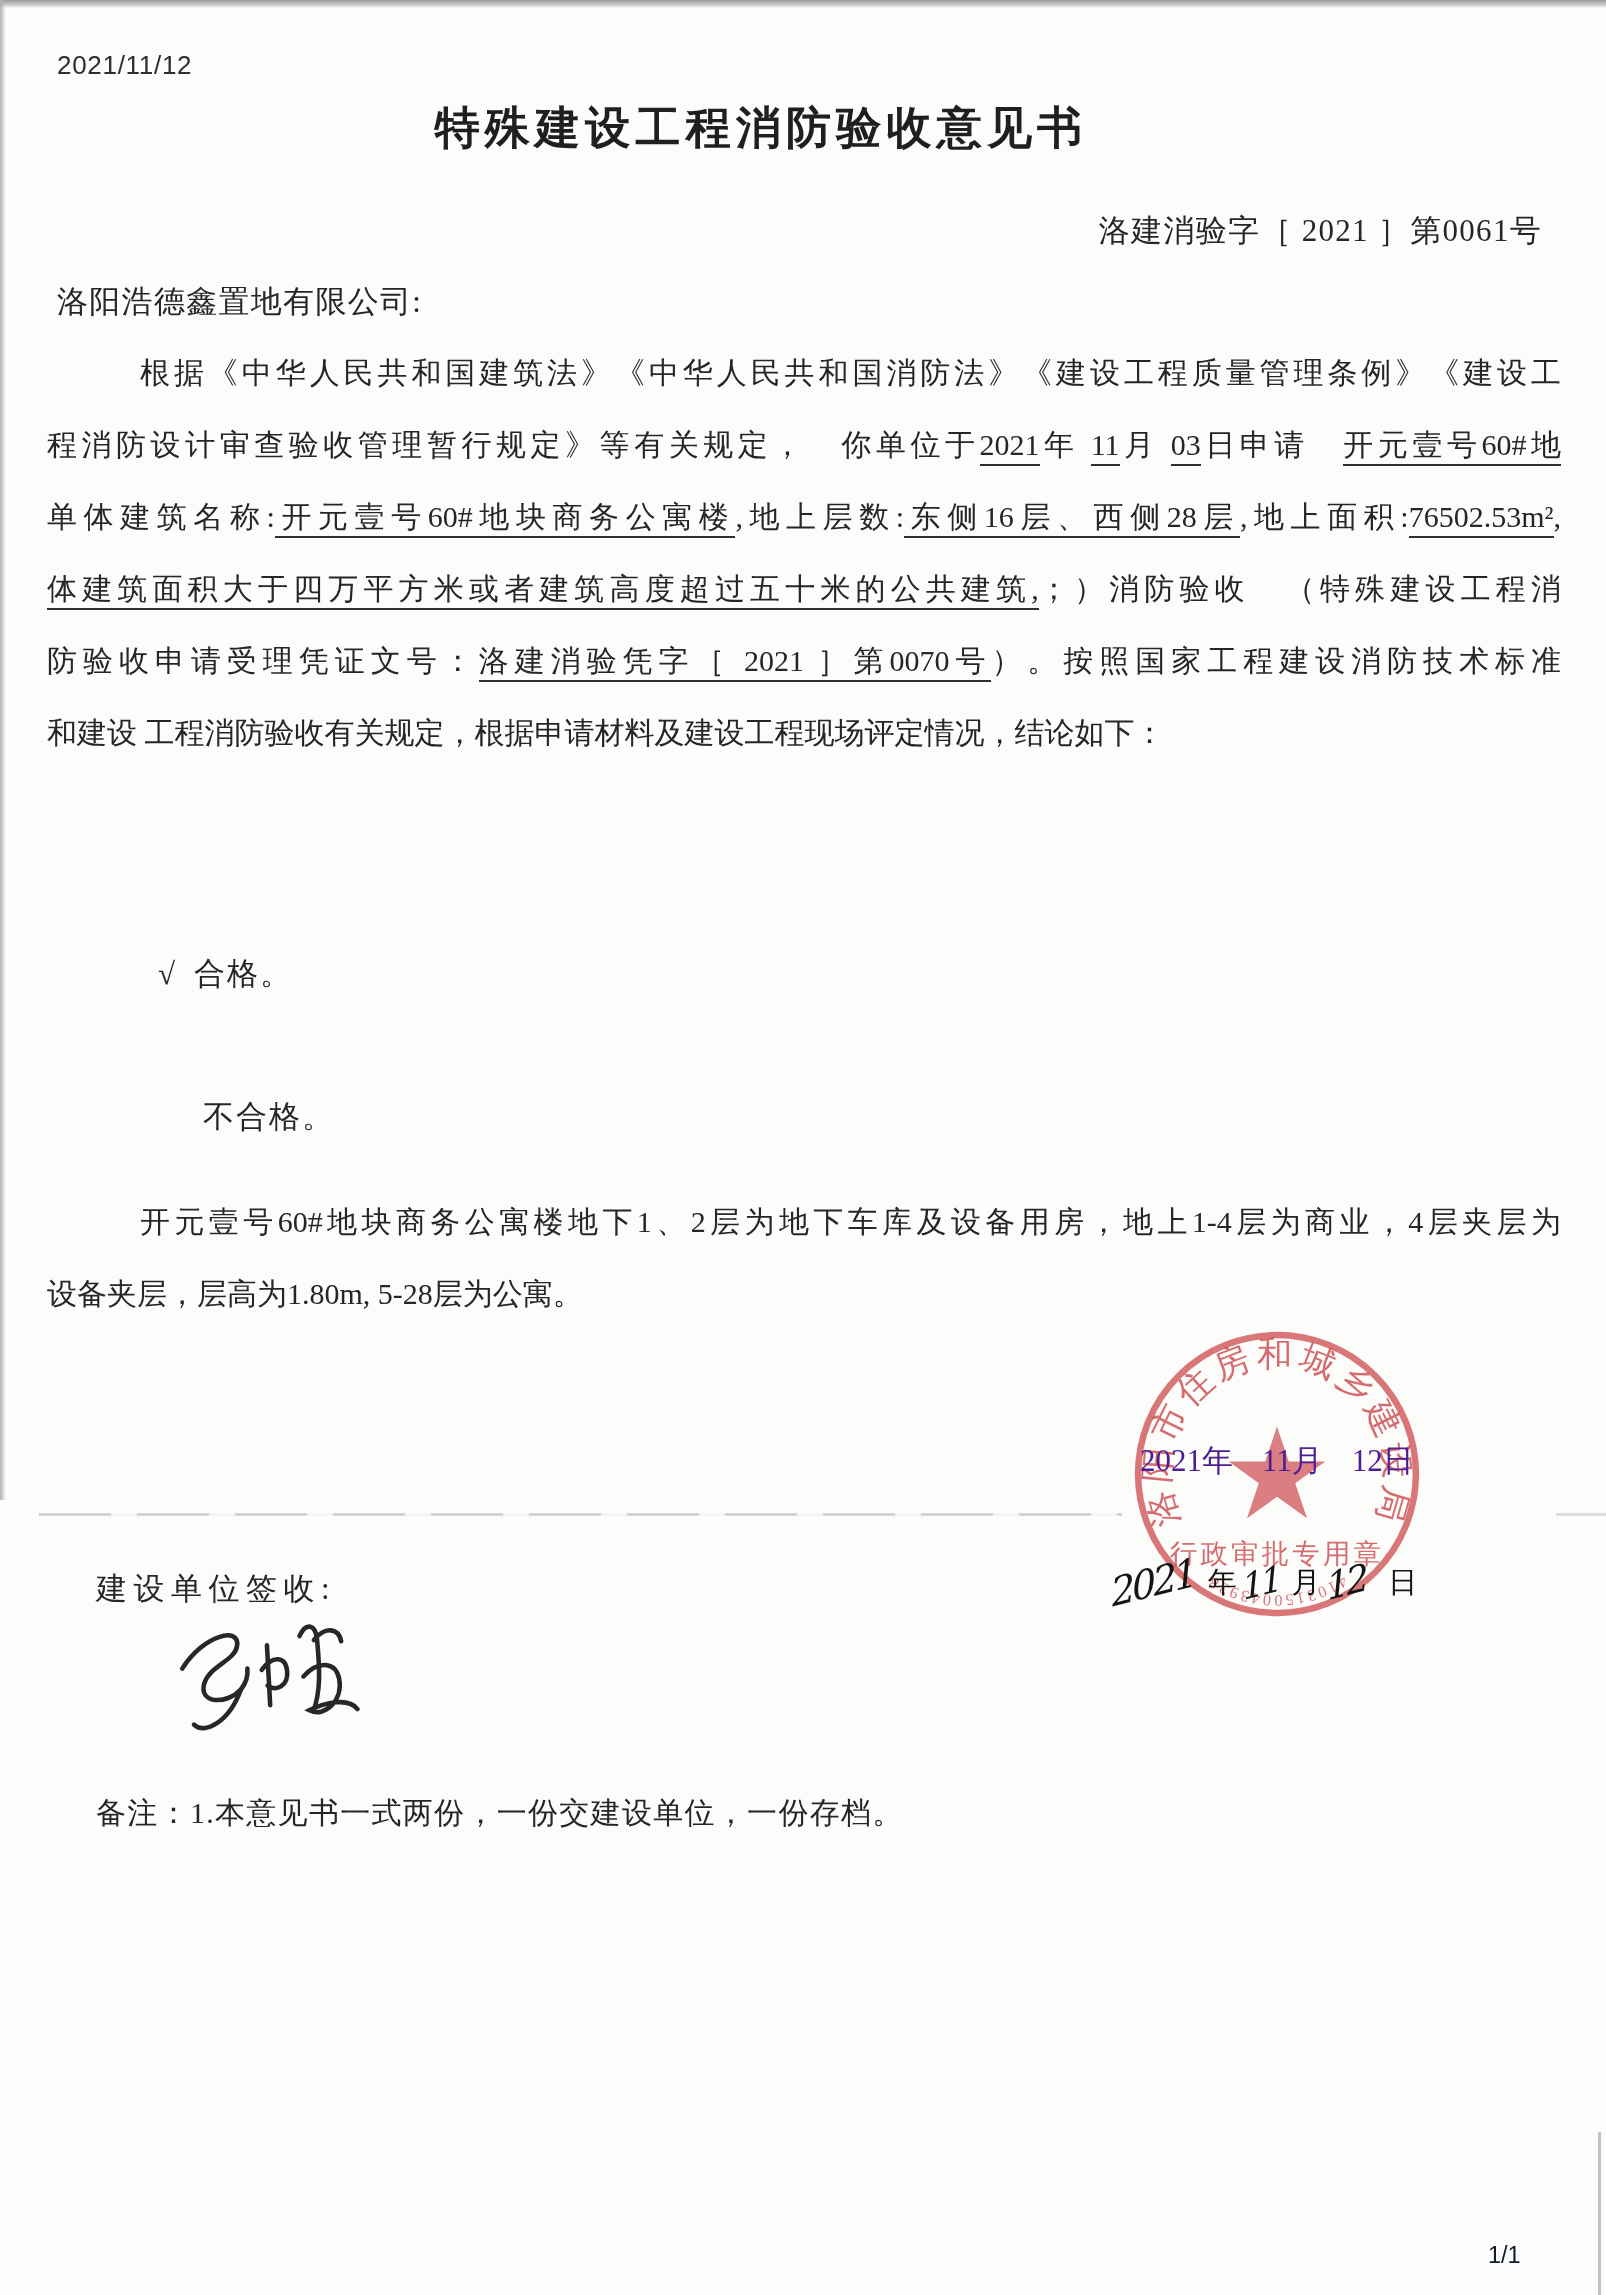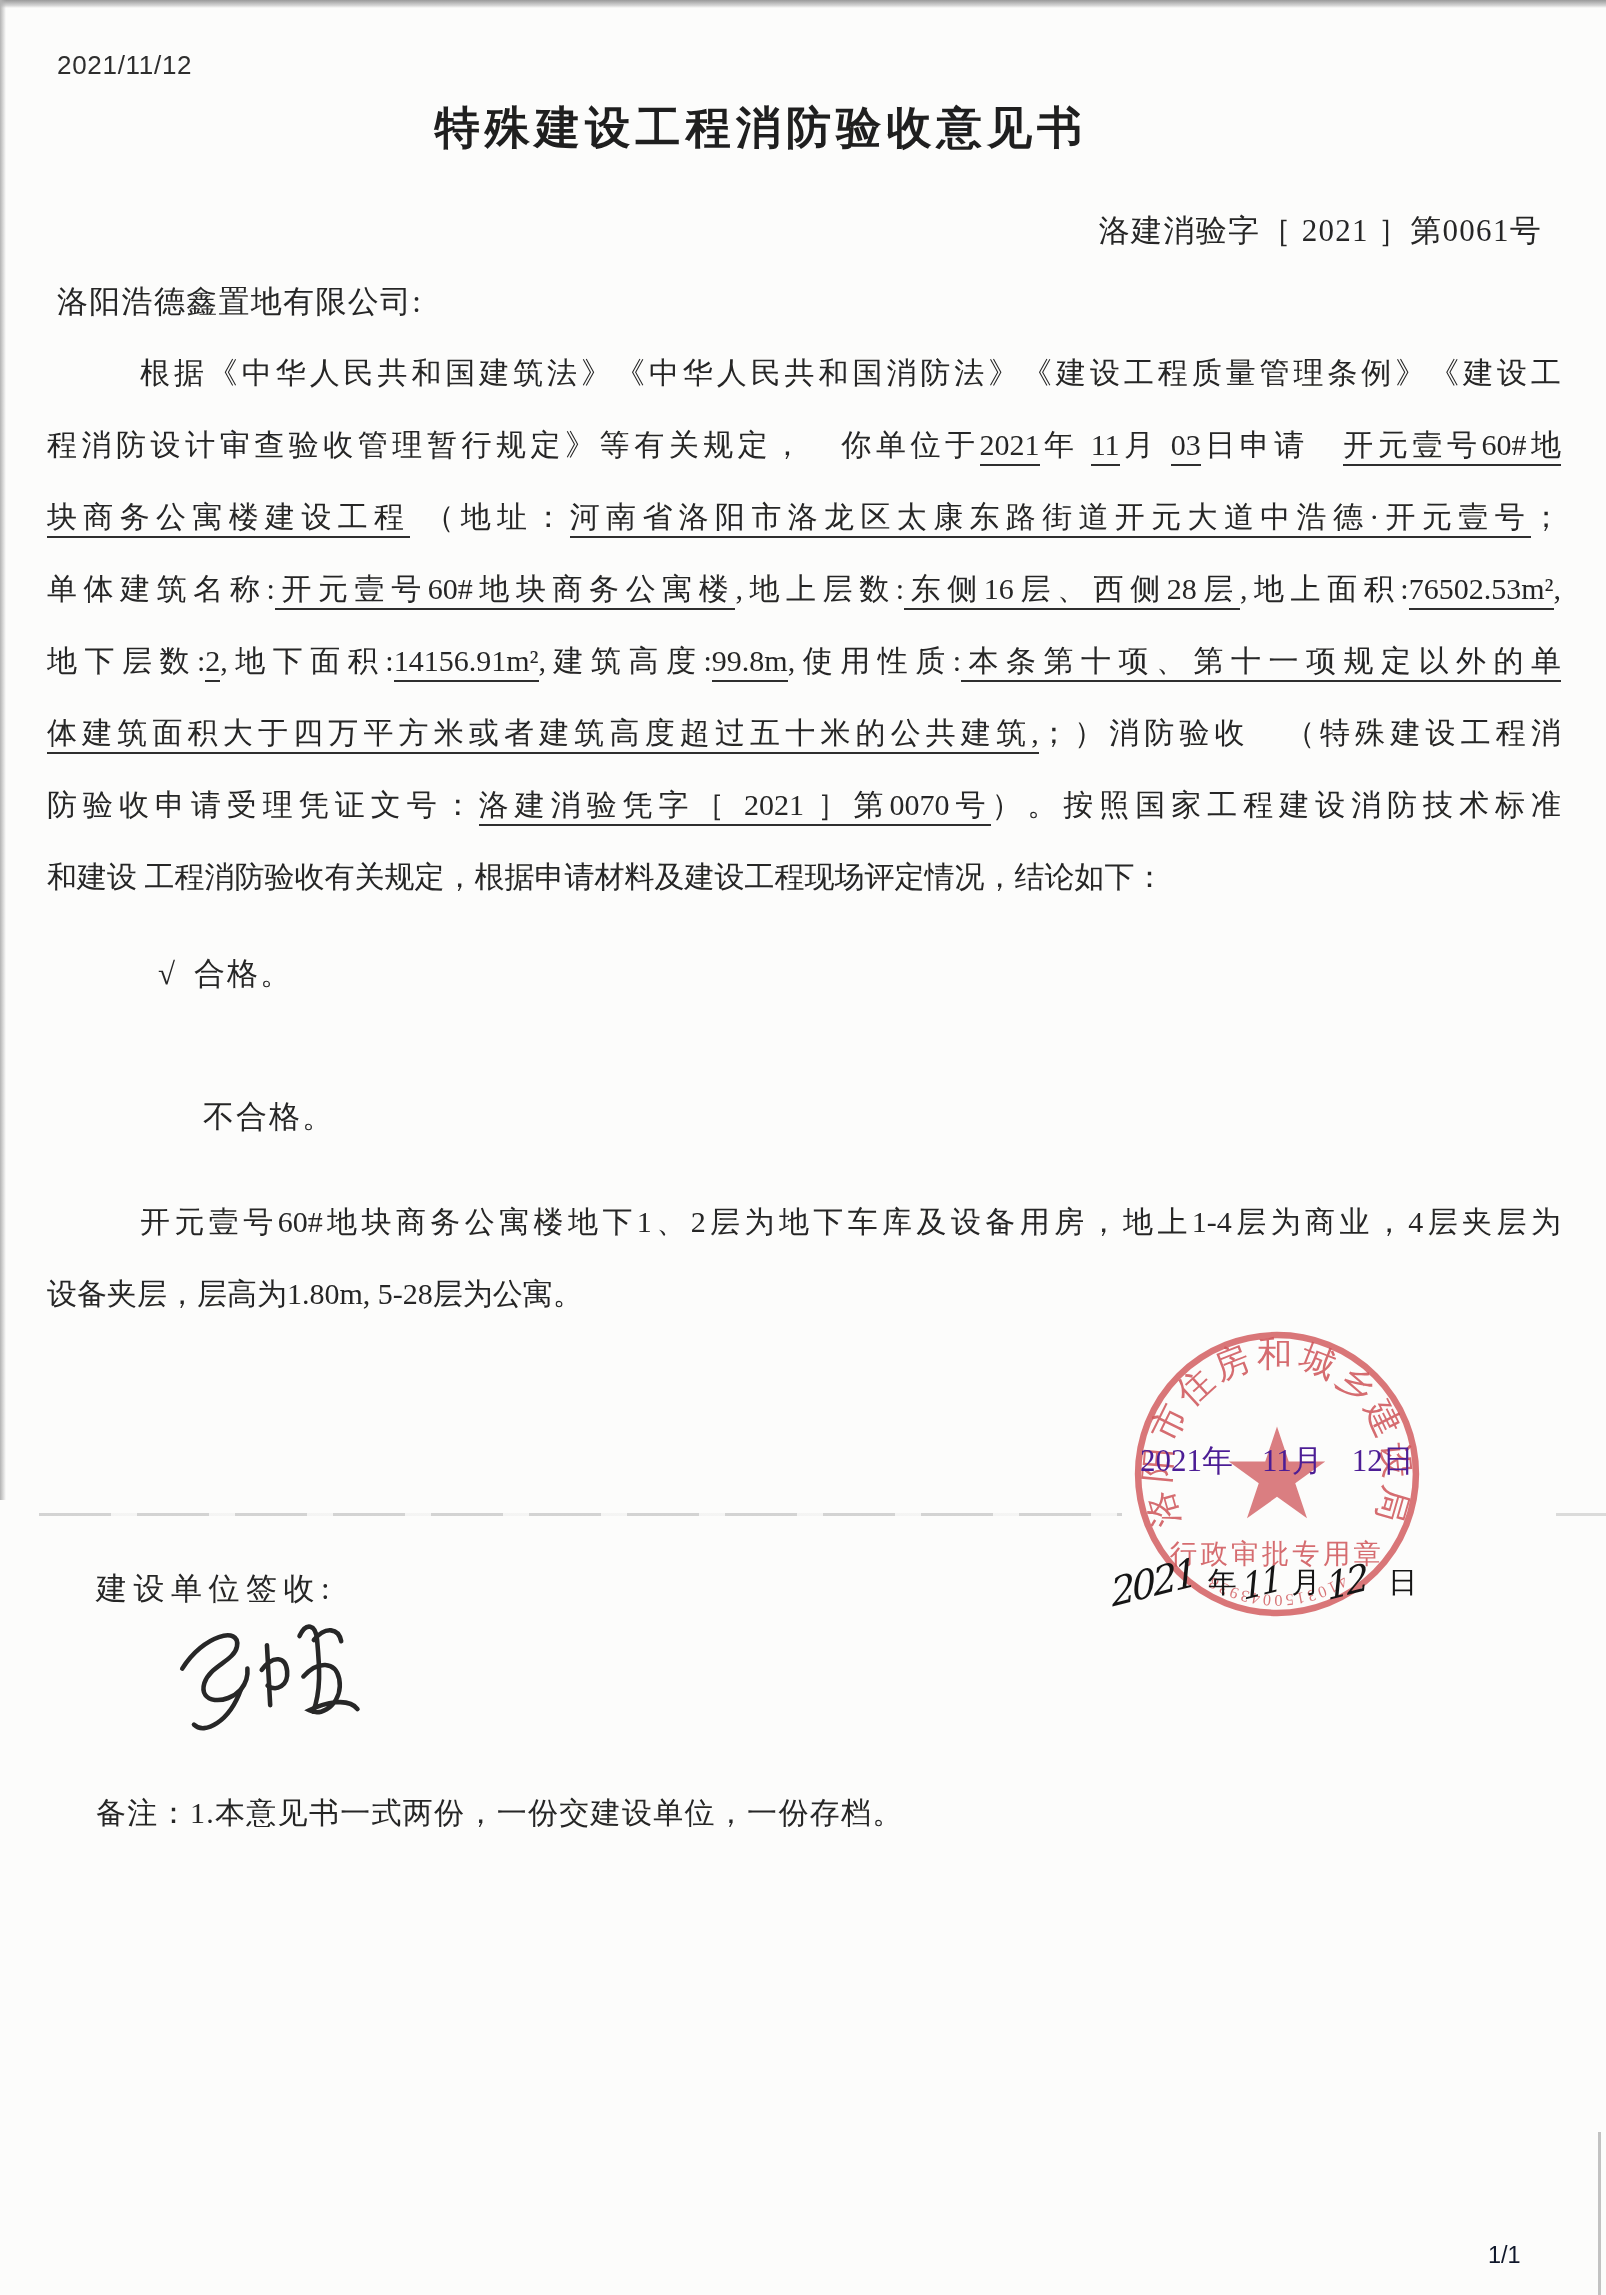--- a/index.html
+++ b/index.html
@@ -69,23 +69,21 @@
   <div class="scan-line2"></div>
 
   <div class="header-date">2021/11/12</div>
   <h1 class="title">特殊建设工程消防验收意见书</h1>
   <div class="doc-no">洛建消验字［ 2021 ］第0061号</div>
   <div class="salutation">洛阳浩德鑫置地有限公司:</div>
 
   <div class="para p1">
       <div class="line"><span>根据《中华人民共和国建筑法》《中华人民共和国消防法》《建设工程质量管理条例》《建设工</span></div>
       <div class="line"><span>程消防设计审查验收管理暂行规定》等有关规定，　你单位于</span><span class="u">2021</span><span>年 </span><span class="u">11</span><span>月 </span><span class="u">03</span><span>日申请　</span><span class="u">开元壹号60#地</span></div>
-      <div class="line"><span class="u">块商务公寓楼建设工程</span><span> （地址：</span><span class="u">河南省洛阳市洛龙区太康东路街道开元大道中浩德·开元壹号</span><span>；</span></div>
       <div class="line"><span>单体建筑名称:</span><span class="u">开元壹号60#地块商务公寓楼</span><span>,地上层数:</span><span class="u">东侧16层、西侧28层</span><span>,地上面积:</span><span class="u">76502.53m²</span><span>,</span></div>
-      <div class="line"><span>地下层数:</span><span class="u">2</span><span>,地下面积:</span><span class="u">14156.91m²</span><span>,建筑高度:</span><span class="u">99.8m</span><span>,使用性质:</span><span class="u">本条第十项、第十一项规定以外的单</span></div>
       <div class="line"><span class="u">体建筑面积大于四万平方米或者建筑高度超过五十米的公共建筑,</span><span>；）消防验收　（特殊建设工程消</span></div>
       <div class="line"><span>防验收申请受理凭证文号：</span><span class="u">洛建消验凭字［ 2021 ］第0070号</span><span>）。按照国家工程建设消防技术标准</span></div>
       <div class="line"><span>和建设 工程消防验收有关规定，根据申请材料及建设工程现场评定情况，结论如下：</span></div>
     </div>
 
   <div class="check-row check-pass">
     <span>√</span><span class="lbl">合格。</span>
   </div>
   <div class="check-row check-fail">
     <span>不合格。</span>

